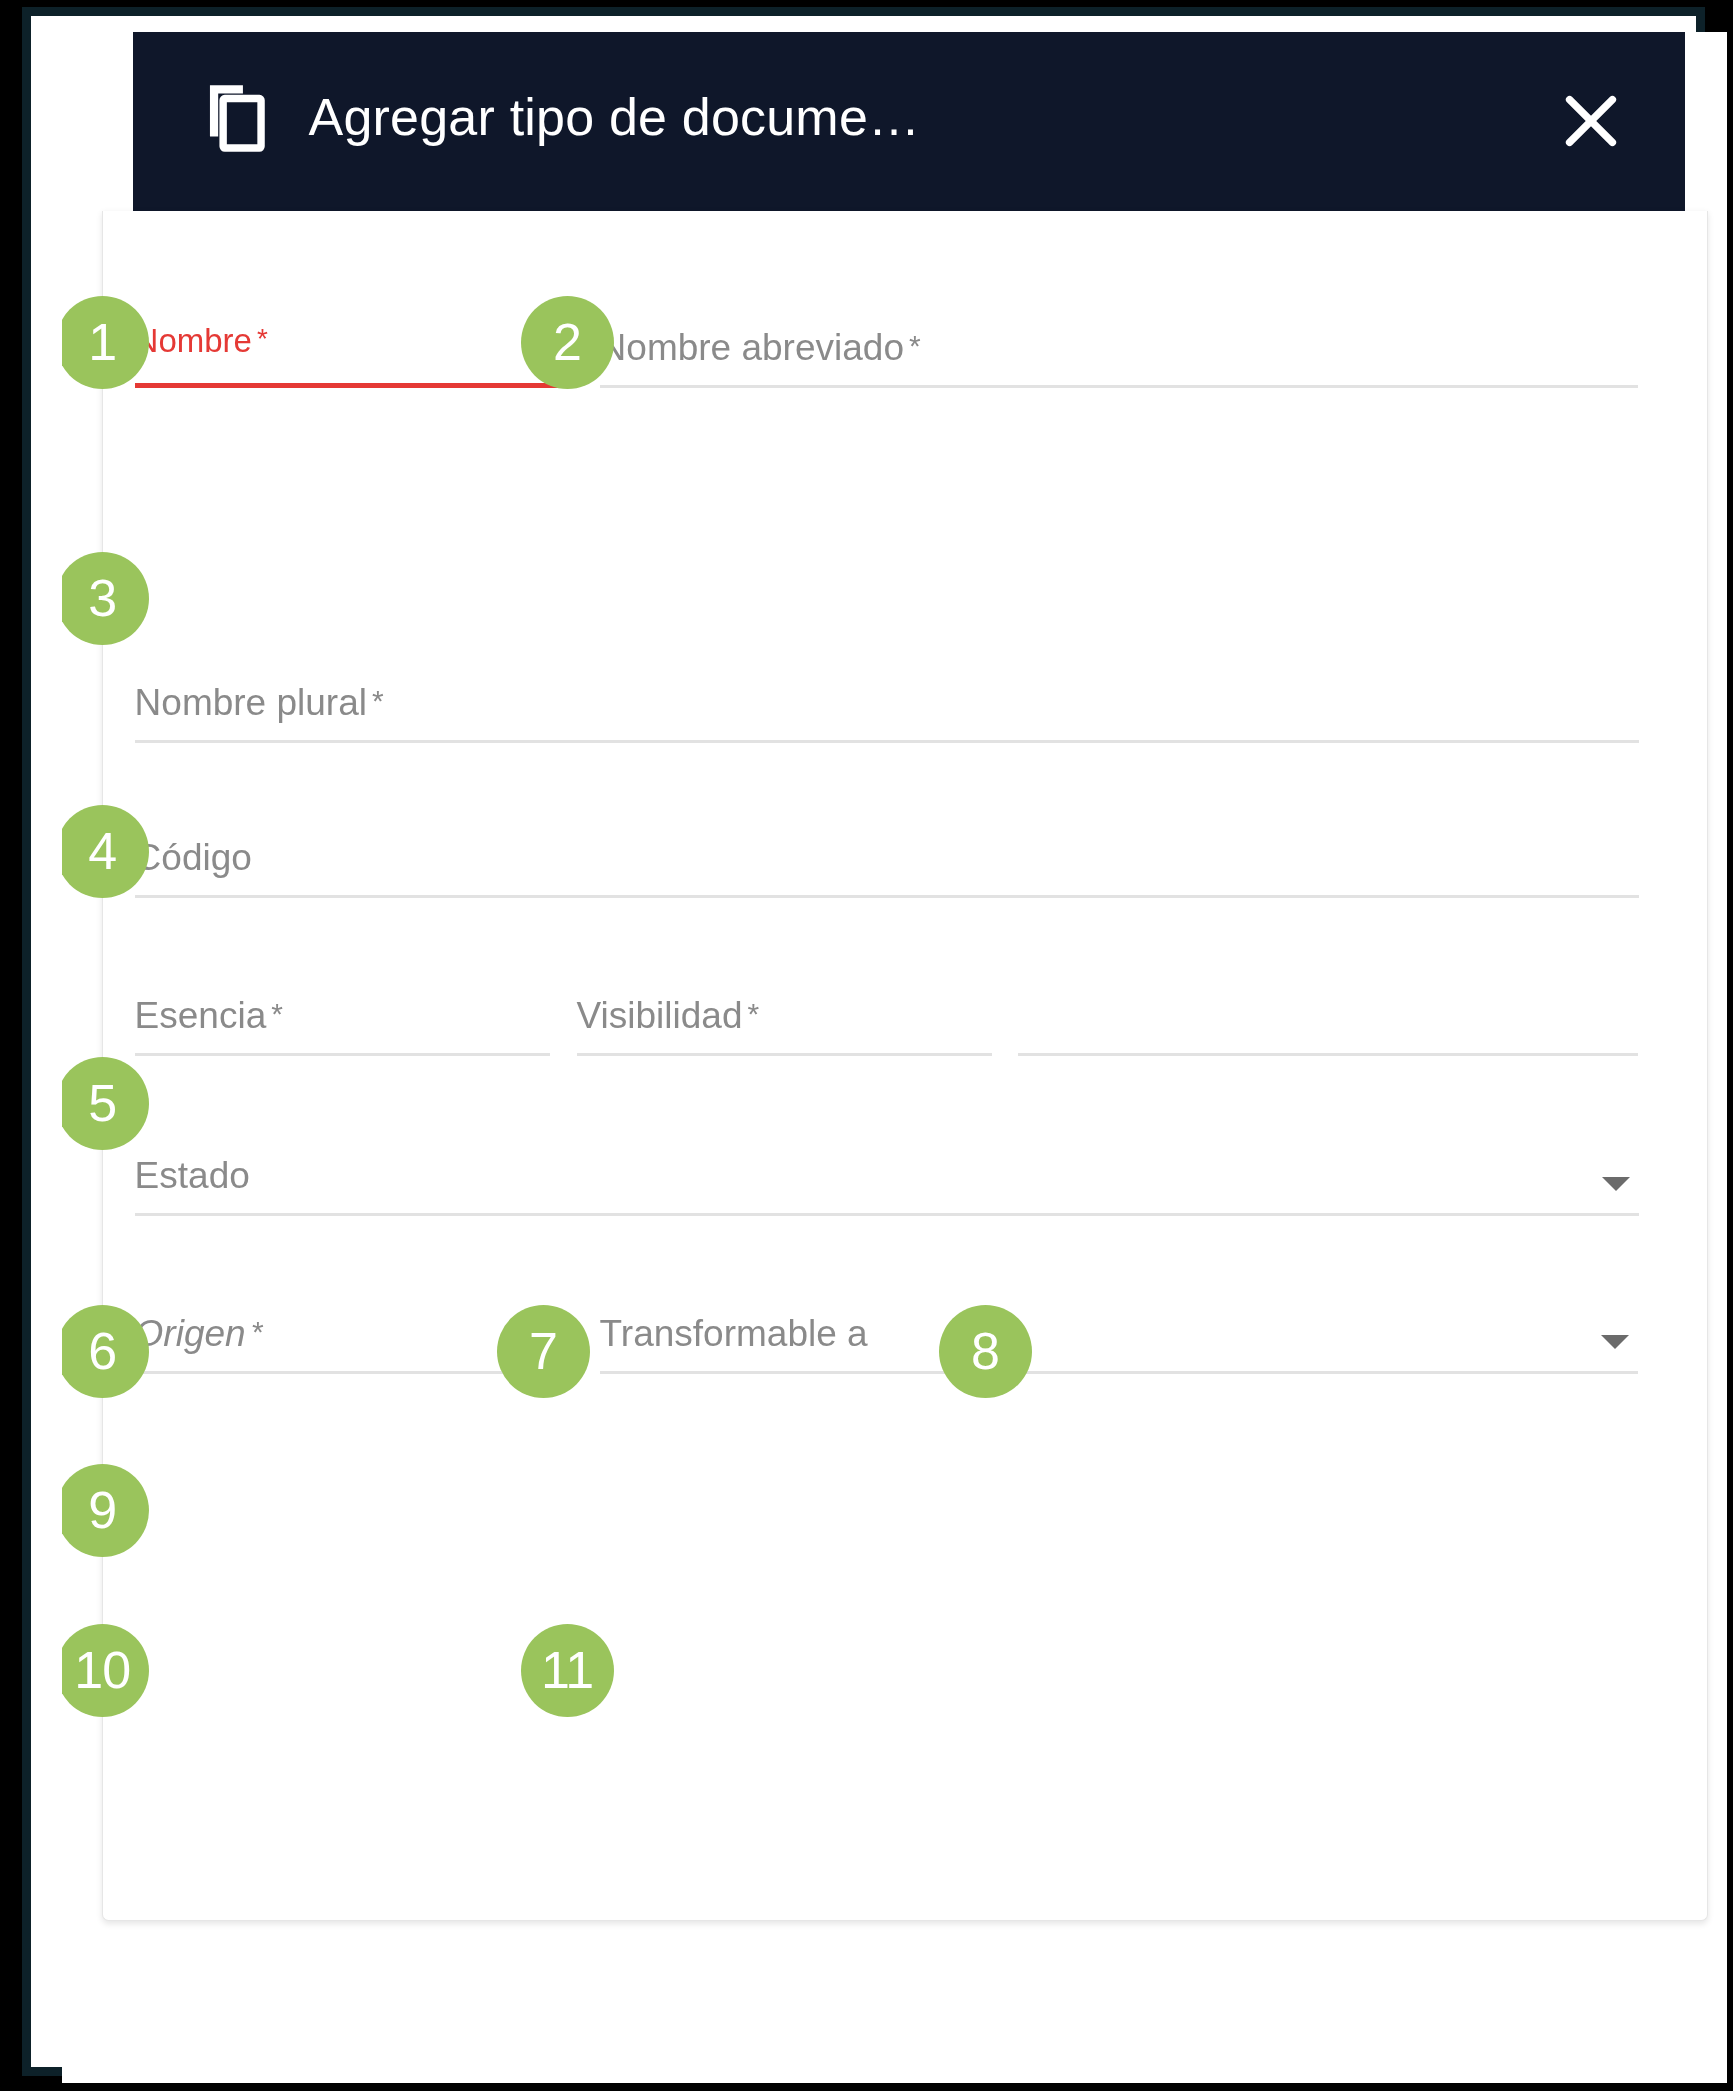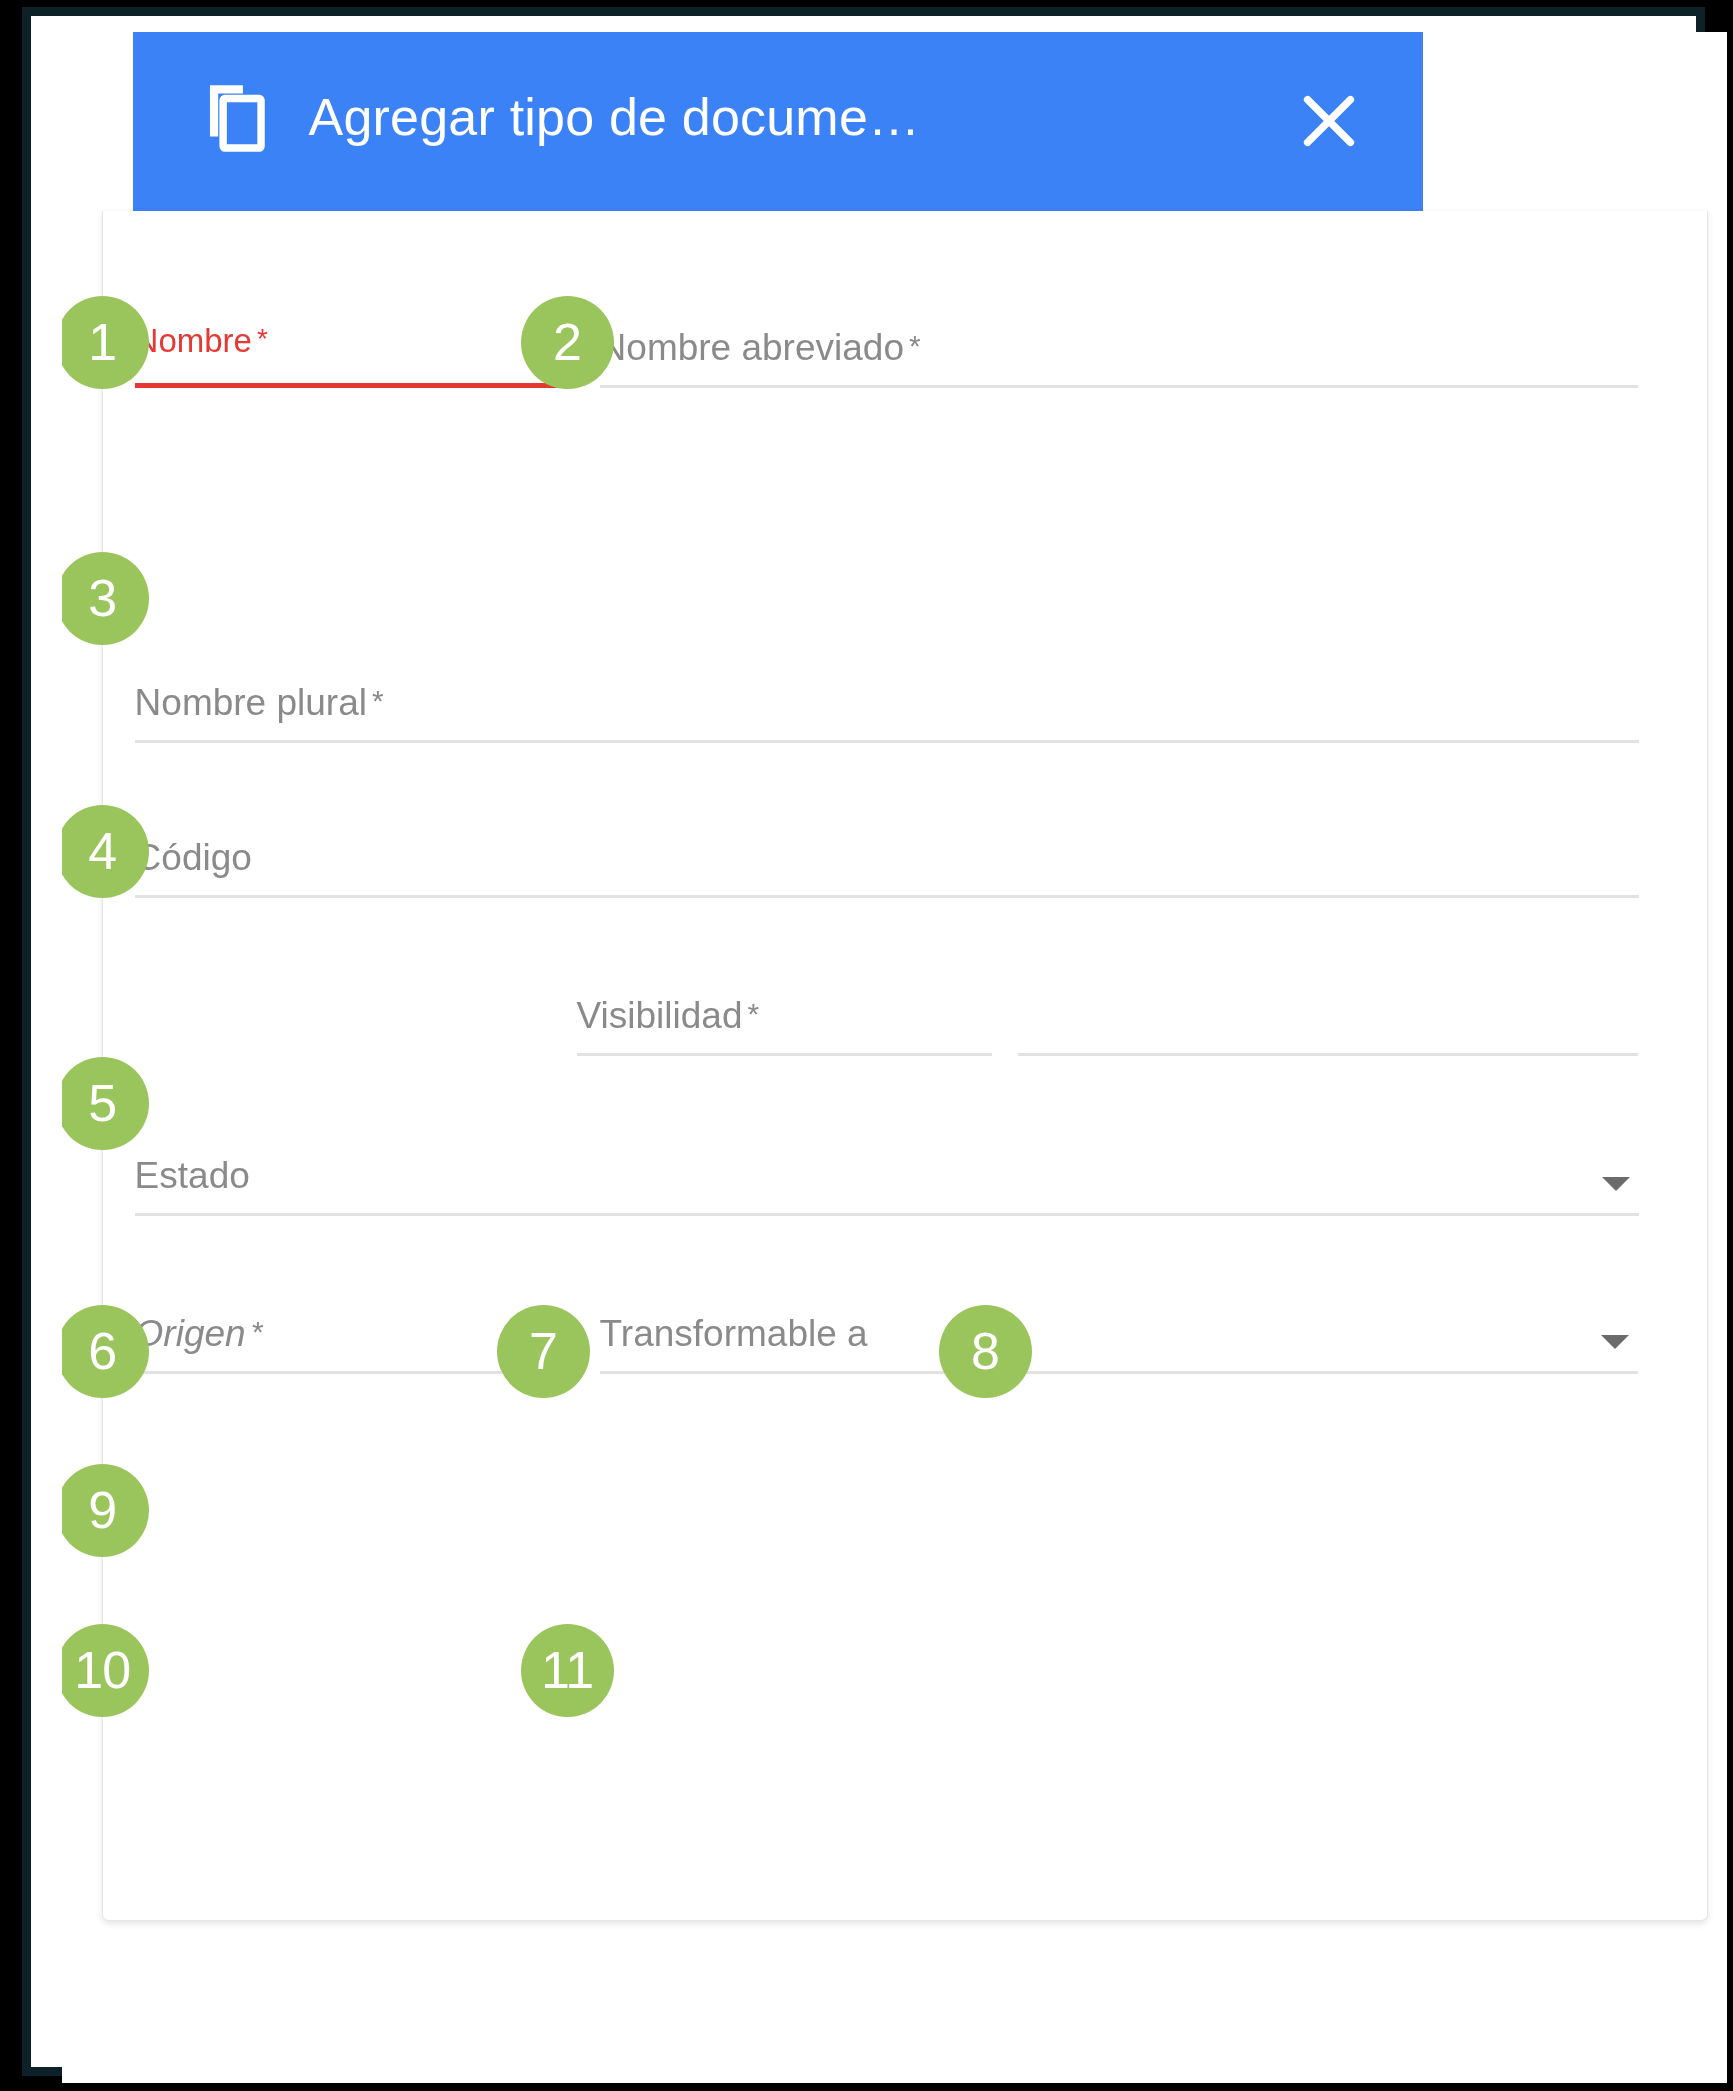--- a/index.html
+++ b/index.html
@@ -43,23 +43,23 @@
     height: 2051px;
     background: #ffffff;
     overflow: hidden;
   }
 
   
   #titlebar {
     position: absolute;
     left: 71px;
     top: 0px;
-    width: 1290px;
+    width: 1552px;
     height: 179px;
-    background: #3b82f6;
+    background: #0f172a;
   }
   #titlebar-icon {
     position: absolute;
     left: 72px;
     top: 50px;
     width: 61px;
     height: 71px;
   }
   #titlebar-icon svg { display: block; }
   #titlebar-title {
@@ -225,20 +225,26 @@
           <span class="field-line"></span>
         </div>
 
         <div class="field" style="left:32px; top:558px; width:1504px; height:129px;">
           <span class="field-label">
             <span>Código</span><span class="req"></span>
           </span>
           <span class="field-line"></span>
         </div>
 
+        <div class="field" style="left:32px; top:716px; width:415px; height:129px;">
+          <span class="field-label">
+            <span>Esencia</span><span class="req">*</span>
+          </span>
+          <span class="field-line"></span>
+        </div>
 
         <div class="field" style="left:474px; top:716px; width:415px; height:129px;">
           <span class="field-label">
             <span>Visibilidad</span><span class="req">*</span>
           </span>
           <span class="field-line"></span>
         </div>
 
         <div class="field" style="left:915px; top:716px; width:620px; height:129px;">
           <span class="field-line"></span>

